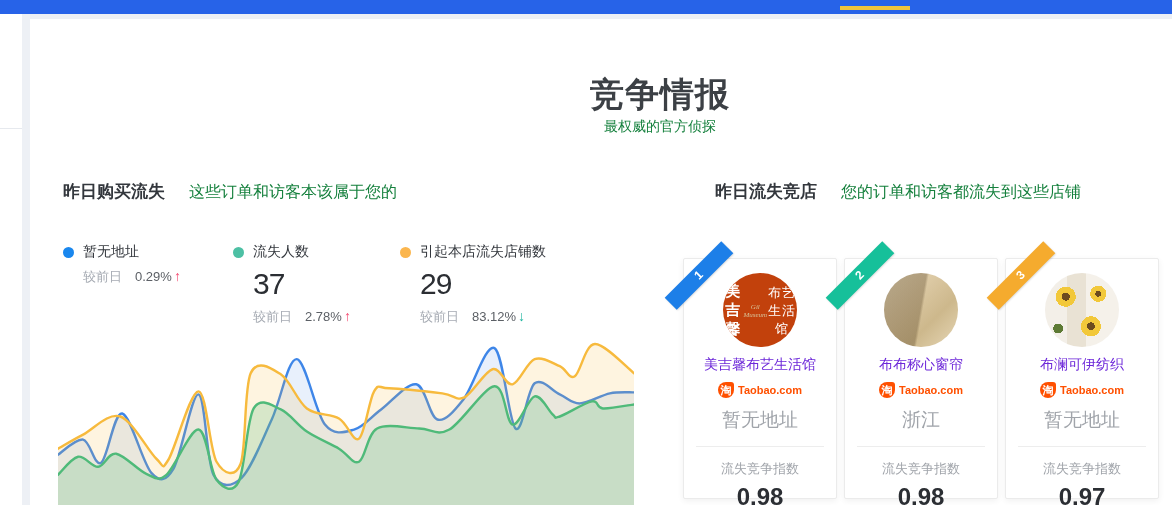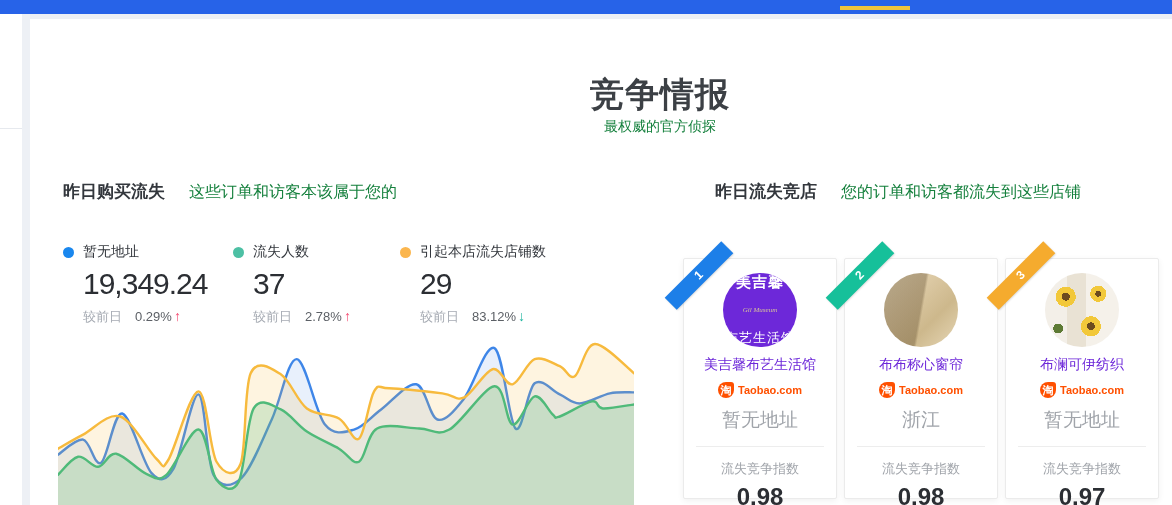--- a/index.html
+++ b/index.html
@@ -50,21 +50,21 @@
 
   
   .card{position:absolute;top:239px;width:152px;height:239px;background:#fff;
         border:1px solid #ebebeb;border-radius:2px;box-shadow:0 2px 6px rgba(0,0,0,.06);
         text-align:center;cursor:pointer;}
   .card.c0{left:653px;} .card.c1{left:814px;} .card.c2{left:975px;}
   .ribbon{position:absolute;top:8px;left:-25px;width:80px;height:17px;line-height:17px;
           transform:rotate(-45deg);text-align:center;color:#fff;font-size:12px;font-weight:700;
           box-shadow:0 1px 2px rgba(0,0,0,.15);z-index:3;}
   .avatar{width:74px;height:74px;border-radius:50%;margin:14px auto 0;overflow:hidden;position:relative;}
-  .avatar.brown{background:#6d28d9;color:#fff;display:flex;flex-direction:column;align-items:center;justify-content:space-between;}
+  .avatar.brown{background:#c2410c;color:#fff;display:flex;flex-direction:row;align-items:center;justify-content:flex-end;}
   .avatar.brown .l1{font-size:15px;font-weight:700;letter-spacing:1px;}
   .avatar.brown .l2{font-size:7px;font-style:italic;color:#d8c49a;margin-top:1px;font-family:Liberation Serif, serif;}
   .avatar.brown .l3{font-size:13px;margin-top:2px;letter-spacing:1px;}
   .avatar.fabric{background:
       linear-gradient(100deg,rgba(90,70,40,.35) 49%,rgba(90,70,40,0) 52%),
       linear-gradient(135deg,#ecdfc2 0%,#dcc9a4 35%,#cdb88c 65%,#e6d7b6 100%);}
   .avatar.sunflower{background:
       radial-gradient(circle at 28% 32%,#6b4a1f 0 4px,#f2c javascript83a 0) , #f7f4ef;}
   .avatar.sunflower{background:
       radial-gradient(circle at 28% 32%,#6b4a1f 0 4px,#f2c83a 4px 10px,rgba(0,0,0,0) 10px),
@@ -104,21 +104,20 @@
 
     <div class="section-header loss-header">
       <span class="section-title">昨日购买流失</span><span class="section-desc">这些订单和访客本该属于您的</span>
     </div>
 
     <div class="metric m0">
       <div class="metric-head">
         <span class="metric-dot" style="background: rgb(26, 135, 238);"></span>
         <span class="metric-label">暂无地址</span>
       </div>
-      <div class="metric-value">19,349.24</div>
       <div class="metric-compare">
         <span class="compare-label">较前日</span><span class="pct">0.29%</span><span class="trend" style="color: rgb(244, 69, 109);">↑</span>
       </div>
     </div>
 
     <div class="metric m1">
       <div class="metric-head">
         <span class="metric-dot" style="background: rgb(77, 192, 164);"></span>
         <span class="metric-label">流失人数</span>
       </div>

